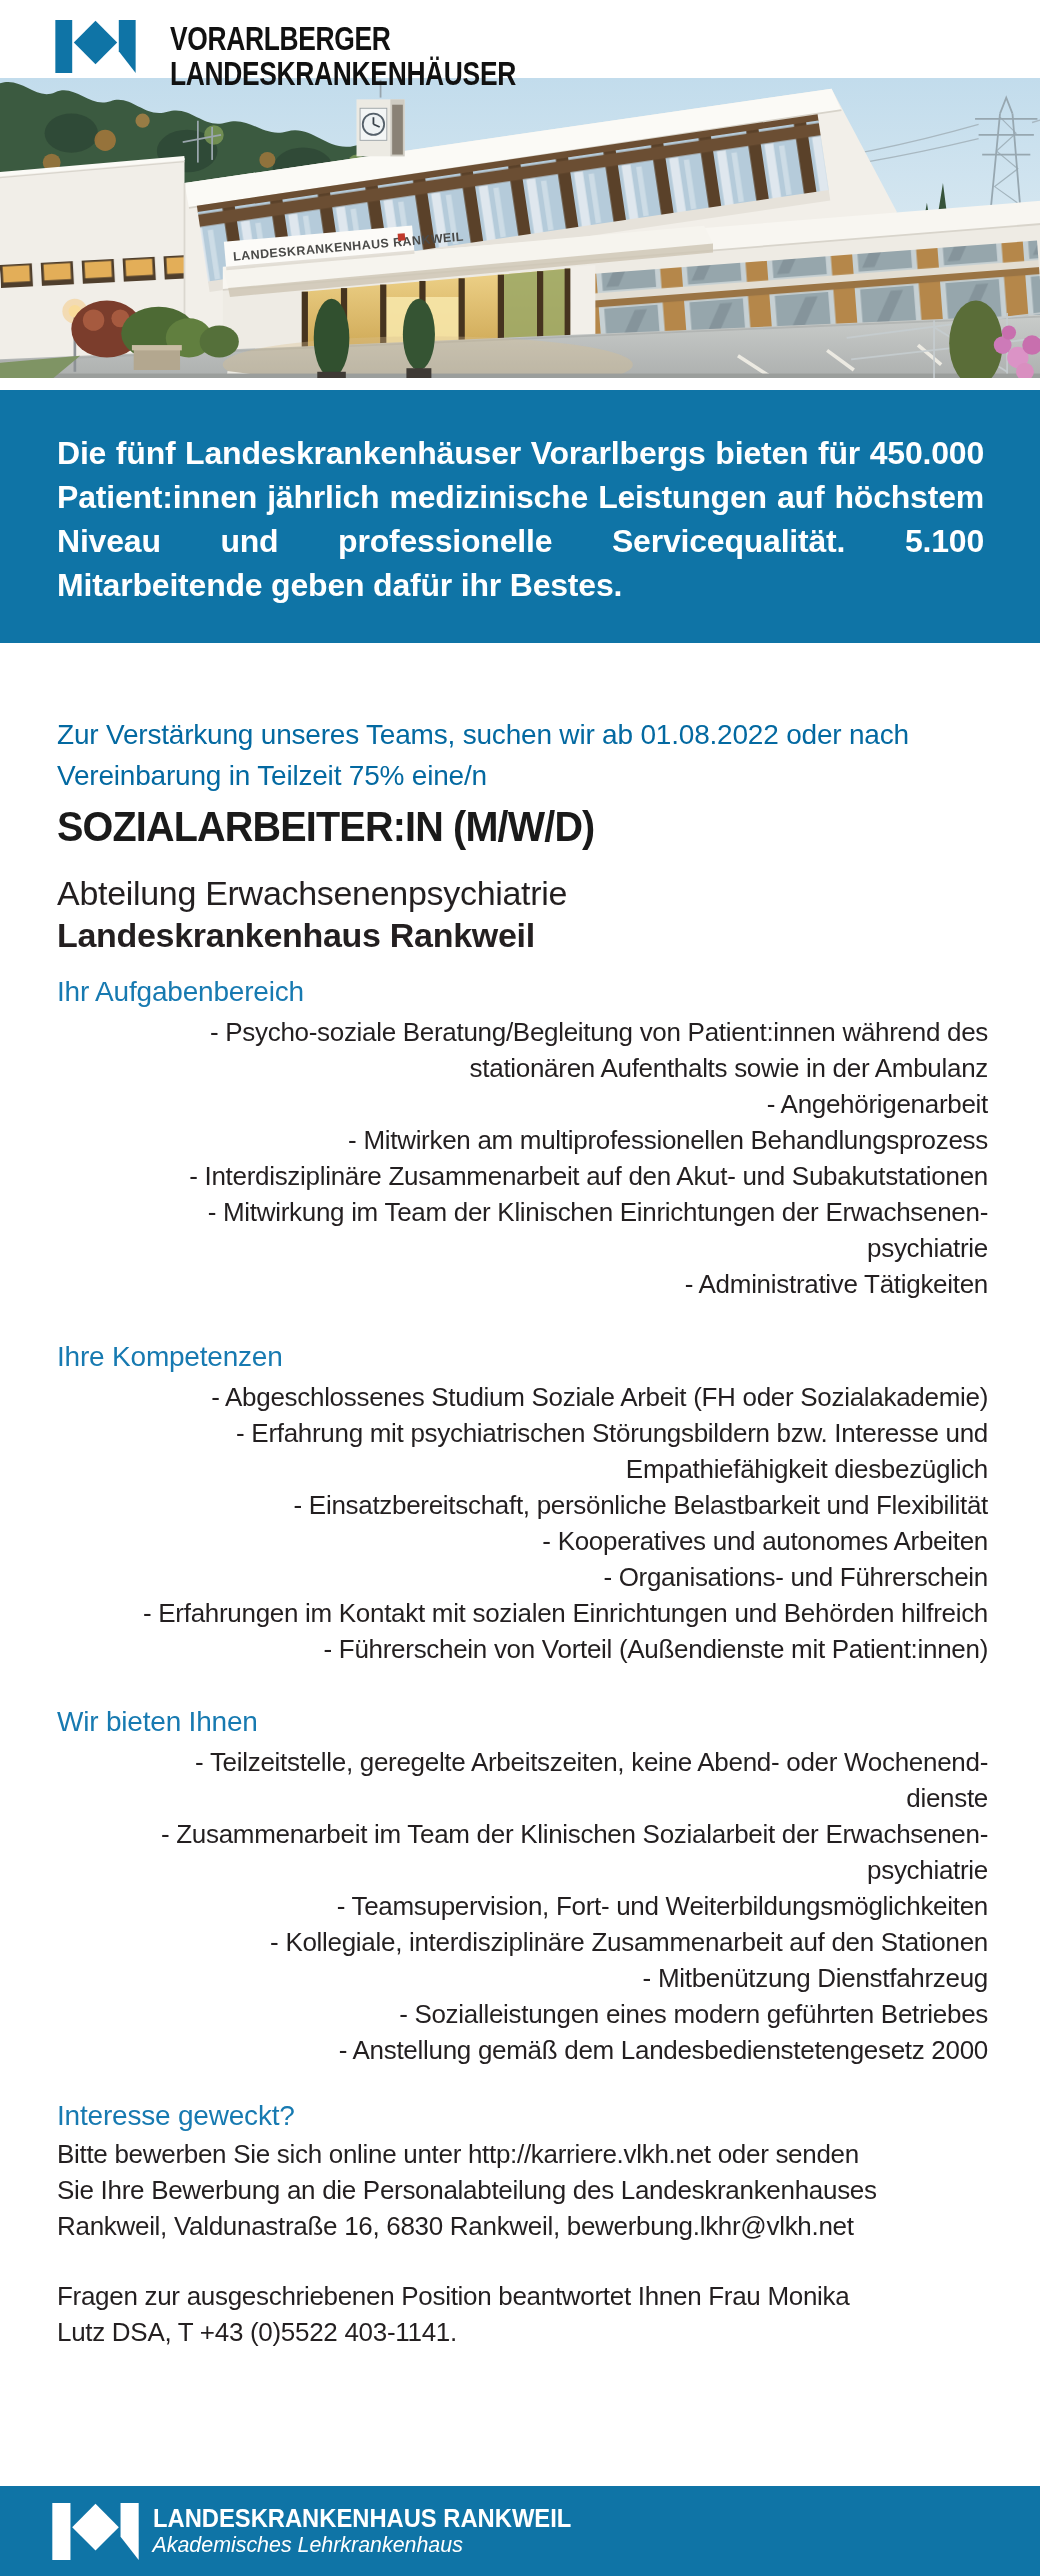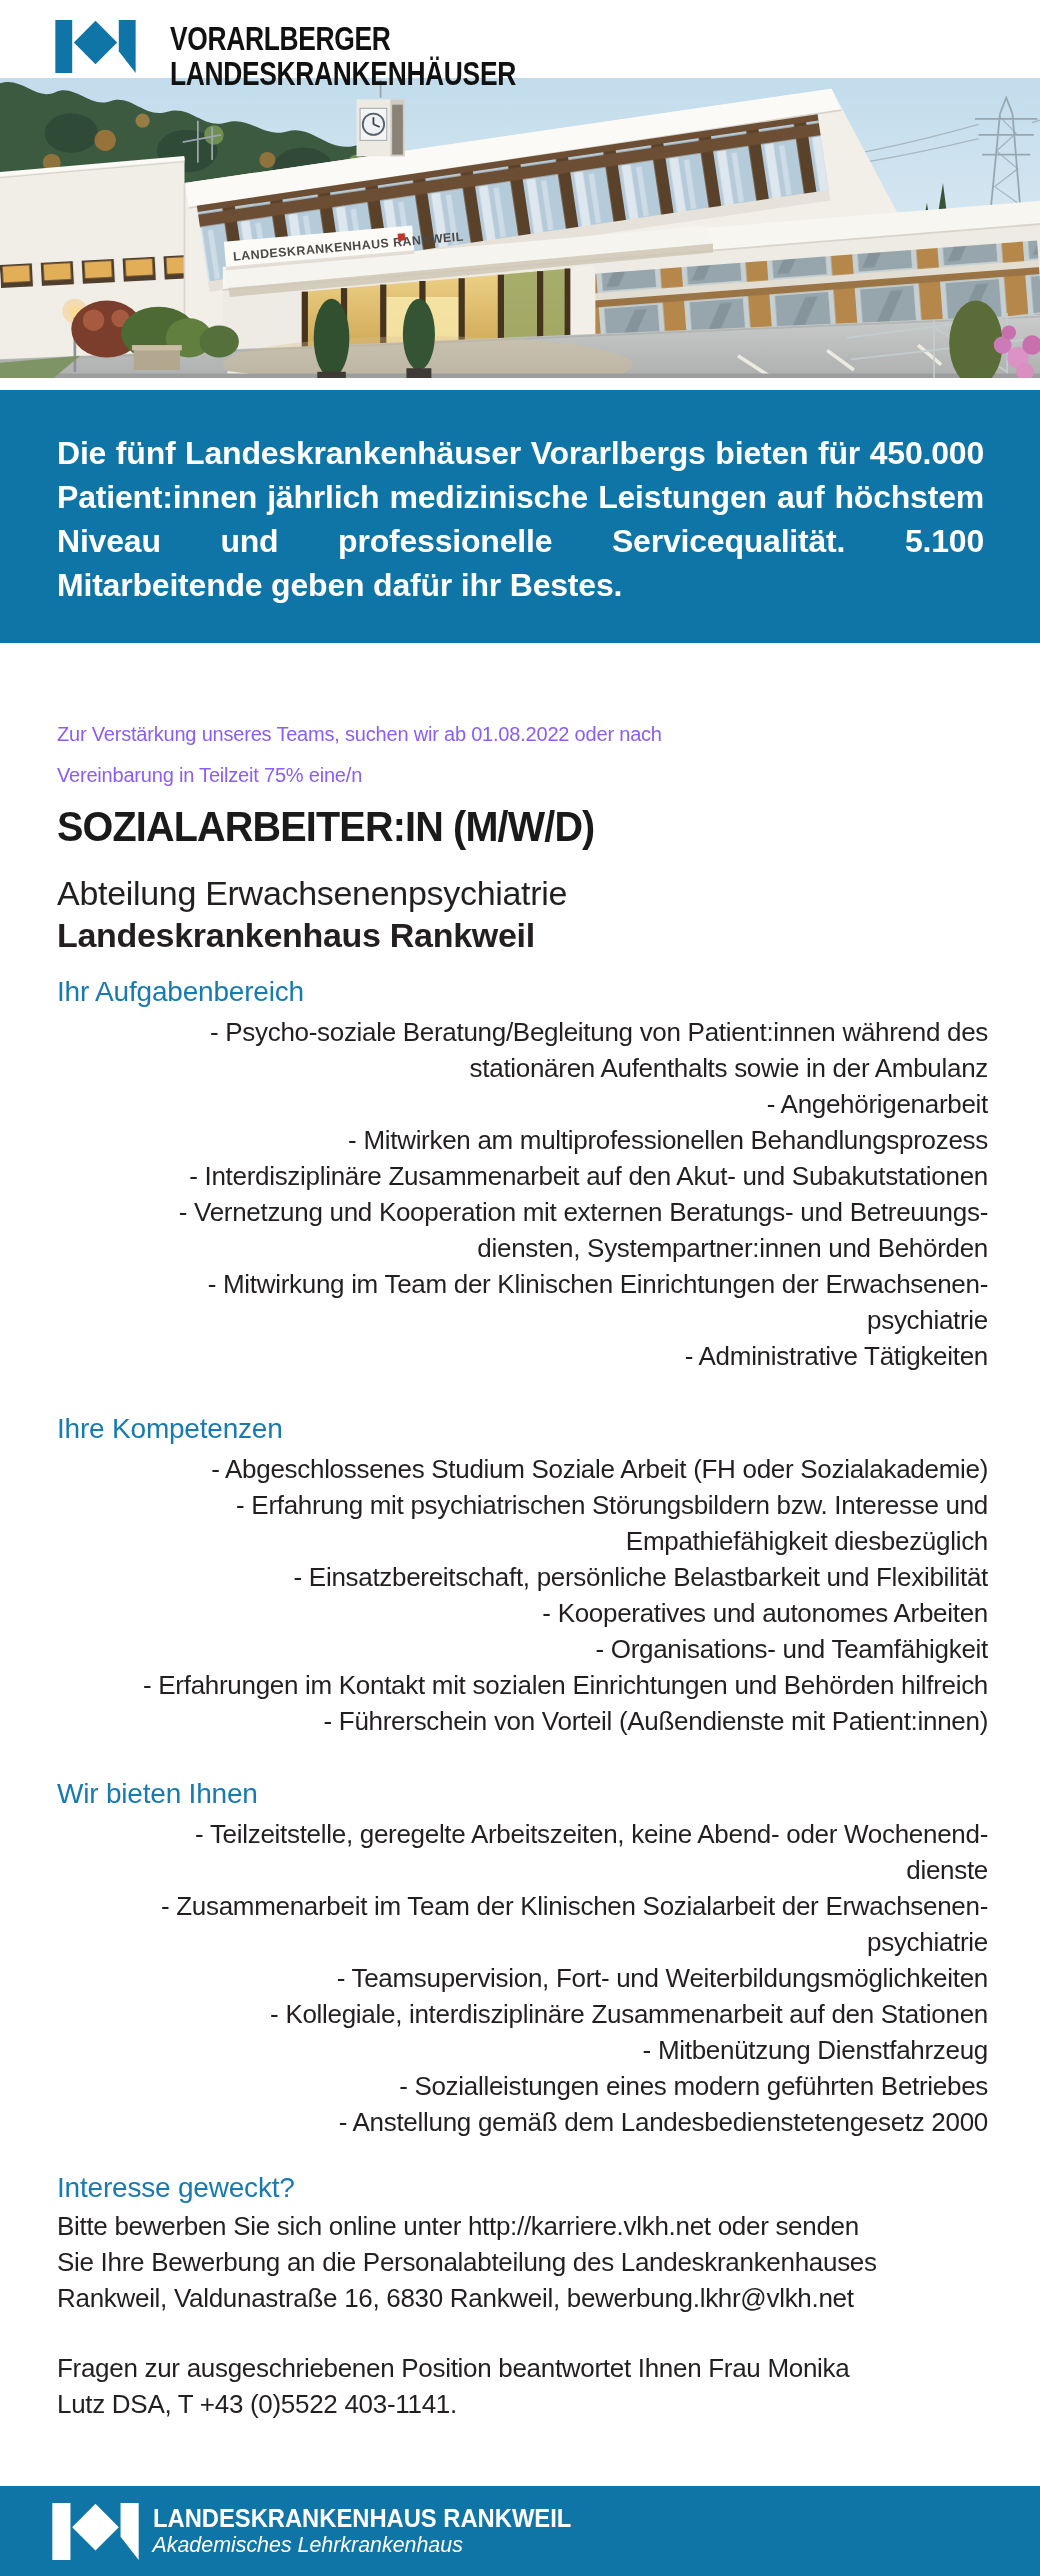--- a/index.html
+++ b/index.html
@@ -14,21 +14,21 @@
     margin-left:34px; padding-top:0.9px; font-weight:bold; font-size:33px; line-height:35px;
     letter-spacing:-0.4px; color:#111; transform:scaleX(0.8); transform-origin:left top; white-space:nowrap;
   }
   
   .photo { display:block; width:1041px; height:300px; }
   
   .bluebox { height:253px; margin-top:11.6px; background:#0f74a6; box-sizing:border-box; padding:41px 57px 0 57px; }
   .bluebox p { margin:0; color:#ffffff; font-weight:bold; font-size:32px; line-height:44px; text-align:justify; letter-spacing:-0.2px; }
   
   .main { padding:0 53px 0 57px; }
-  .lead { margin:71px 0 0; color:#8b5cf6; font-size:20px; line-height:41px; white-space:pre-line; letter-spacing:-0.2px; }
+  .lead { margin:71px 0 0; color:#0369a1; font-size:28px; line-height:41px; white-space:pre-line; letter-spacing:-0.2px; }
   .jobtitle {
     margin:5.3px 0 0; color:#1a1a1a; font-size:43px; line-height:50px; font-weight:bold;
     letter-spacing:-0.9px; transform:scaleX(0.92); transform-origin:left top; white-space:nowrap;
   }
   .dept { margin:21.4px 0 0; font-size:34px; line-height:42px; letter-spacing:-0.3px; }
   .dept-bold { font-weight:bold; }
   .sec-heading { margin:39px 0 0; color:#177ab1; font-weight:normal; font-size:28px; line-height:31px; letter-spacing:-0.2px; }
   .sec-heading.first { margin-top:19.6px; }
   .sec-heading.contact-h { margin-top:32px; }
   ul.plain { list-style:none; margin:7.1px 0 0; padding:0; font-size:26px; line-height:36px; letter-spacing:-0.3px;text-align:right; }
@@ -266,35 +266,33 @@
     <div class="dept-bold">Landeskrankenhaus Rankweil</div>
   </div>
 
   <h2 class="sec-heading first">Ihr Aufgabenbereich</h2>
   <ul class="plain">
     <li>- Psycho-soziale Beratung/Begleitung von Patient:innen während des
 stationären Aufenthalts sowie in der Ambulanz</li>
     <li>- Angehörigenarbeit</li>
     <li>- Mitwirken am multiprofessionellen Behandlungsprozess</li>
     <li>- Interdisziplinäre Zusammenarbeit auf den Akut- und Subakutstationen</li>
-    <li>- Vernetzung und Kooperation mit externen Beratungs- und Betreuungs-
-diensten, Systempartner:innen und Behörden</li>
     <li>- Mitwirkung im Team der Klinischen Einrichtungen der Erwachsenen-
 psychiatrie</li>
     <li>- Administrative Tätigkeiten</li>
   </ul>
 
   <h2 class="sec-heading">Ihre Kompetenzen</h2>
   <ul class="plain">
     <li>- Abgeschlossenes Studium Soziale Arbeit (FH oder Sozialakademie)</li>
     <li>- Erfahrung mit psychiatrischen Störungsbildern bzw. Interesse und
 Empathiefähigkeit diesbezüglich</li>
     <li>- Einsatzbereitschaft, persönliche Belastbarkeit und Flexibilität</li>
     <li>- Kooperatives und autonomes Arbeiten</li>
-    <li>- Organisations- und Teamfähigkeit</li>
+    <li>- Organisations- und Führerschein</li>
     <li>- Erfahrungen im Kontakt mit sozialen Einrichtungen und Behörden hilfreich</li>
     <li>- Führerschein von Vorteil (Außendienste mit Patient:innen)</li>
   </ul>
 
   <h2 class="sec-heading">Wir bieten Ihnen</h2>
   <ul class="plain">
     <li>- Teilzeitstelle, geregelte Arbeitszeiten, keine Abend- oder Wochenend-
 dienste</li>
     <li>- Zusammenarbeit im Team der Klinischen Sozialarbeit der Erwachsenen-
 psychiatrie</li>

